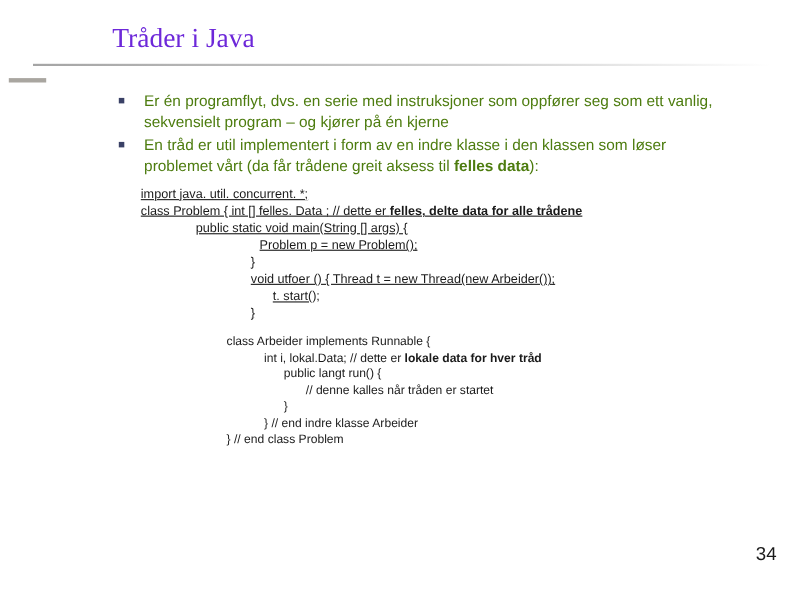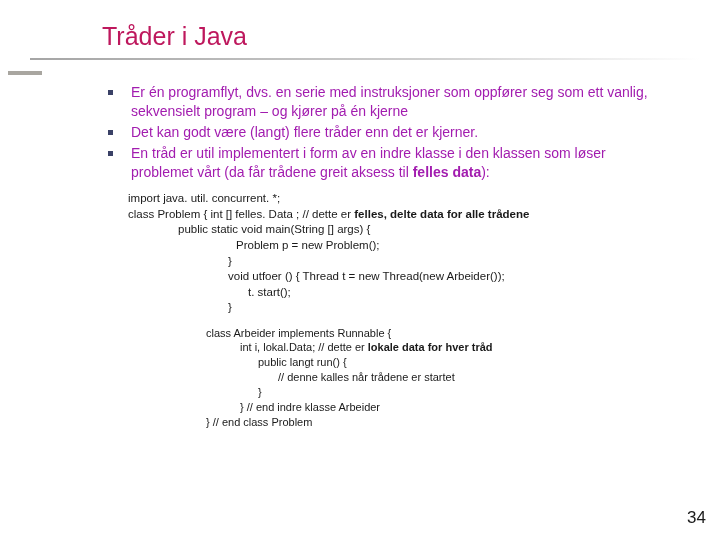--- a/index.html
+++ b/index.html
@@ -16,22 +16,22 @@
     height: 100%;
     position: relative;
     padding: 0;
   }
   .title-wrap {
     position: relative;
     padding: 22px 0 0 0;
   }
   .title {
     font-size: 25px;
-    color: #be185d;
-    font-family: Liberation Sans, sans-serif;
+    color: #6d28d9;
+    font-family: Liberation Serif, serif;
     font-weight: 400;
     padding-left: 102px;
   }
   .underline {
     position: absolute;
     left: 30px;
     right: 20px;
     top: 58px;
     height: 2px;
     background: linear-gradient(to right, #a5a5a5 0%, #cfcfcf 60%, rgba(207,207,207,0) 100%);
@@ -56,50 +56,51 @@
   .bullet .sq {
     width: 5px;
     height: 5px;
     background: #3a4166;
     margin-top: 7px;
     margin-right: 18px;
     flex-shrink: 0;
   }
   .bullet .txt {
     font-size: 14px;
-    color: #a21caf;
+    color: #4d7c0f;
     line-height: 1.35;
   }
   .code1 {
     margin: 10px 0 0 128px;
     font-size: 11.5px;
     color: #1a1a1a;
     line-height: 1.35;
     font-family: Verdana, Geneva, sans-serif;
+    text-decoration: underline;
   }
   .code1 .pad1 { padding-left: 50px; }
   .code1 .pad2 { padding-left: 108px; }
   .code1 .pad3 { padding-left: 136px; }
   .code1 .pad4 { padding-left: 120px; }
   .code1 .pad5 { padding-left: 100px; }
   .code2 {
     margin: 10px 0 0 206px;
     font-size: 11px;
     color: #1a1a1a;
     line-height: 1.35;
     font-family: Verdana, Geneva, sans-serif;
   }
   .code2 .pad1 { padding-left: 34px; }
   .code2 .pad2 { padding-left: 52px; }
   .code2 .pad3 { padding-left: 72px; }
   .b { font-weight: bold; }
   .pagenum {
     position: absolute;
     right: 14px;
-    bottom: 12px;
+    bottom: 26px;
     font-size: 17px;
     color: #1a1a1a;
   }
 </style>
 </head>
 <body>
 
 <div class="slide">
 
   <div class="title-wrap">
@@ -108,43 +109,39 @@
   </div>
   <div class="under-accent"></div>
 
   <div class="bullets">
     <div class="bullet">
       <div class="sq"></div>
       <div class="txt">Er én programflyt, dvs. en serie med instruksjoner som oppfører seg som ett vanlig, sekvensielt program – og kjører på én kjerne</div>
     </div>
     <div class="bullet">
       <div class="sq"></div>
-      <div class="txt">Det kan godt være (langt) flere tråder enn det er kjerner.</div>
-    </div>
-    <div class="bullet">
-      <div class="sq"></div>
       <div class="txt"><span>En tråd er util implementert i form av en indre klasse i den klassen som løser problemet vårt (da får trådene greit aksess til </span><span class="b">felles data</span><span>):</span></div>
     </div>
   </div>
 
   <div class="code1">
     <div>import java. util. concurrent. *;</div>
     <div><span>class Problem { int [] felles. Data ; // dette er </span><span class="b">felles, delte data for alle trådene</span></div>
     <div class="pad1">public static void main(String [] args) {</div>
     <div class="pad2">Problem p = new Problem();</div>
     <div class="pad5">}</div>
     <div class="pad5">void utfoer () { Thread  t = new Thread(new Arbeider());</div>
     <div class="pad4">t. start();</div>
     <div class="pad5">}</div>
   </div>
 
   <div class="code2">
     <div>class Arbeider implements Runnable {</div>
     <div class="pad1"><span>int i, lokal.Data; // dette er </span><span class="b">lokale data for hver tråd</span></div>
     <div class="pad2">public langt run() {</div>
-    <div class="pad3">// denne kalles når trådene er startet</div>
+    <div class="pad3">// denne kalles når tråden er startet</div>
     <div class="pad2">}</div>
     <div class="pad1">} // end indre klasse Arbeider</div>
     <div>} // end class Problem</div>
   </div>
 
   <div class="pagenum">34</div>
 </div>
 
 </body></html>

